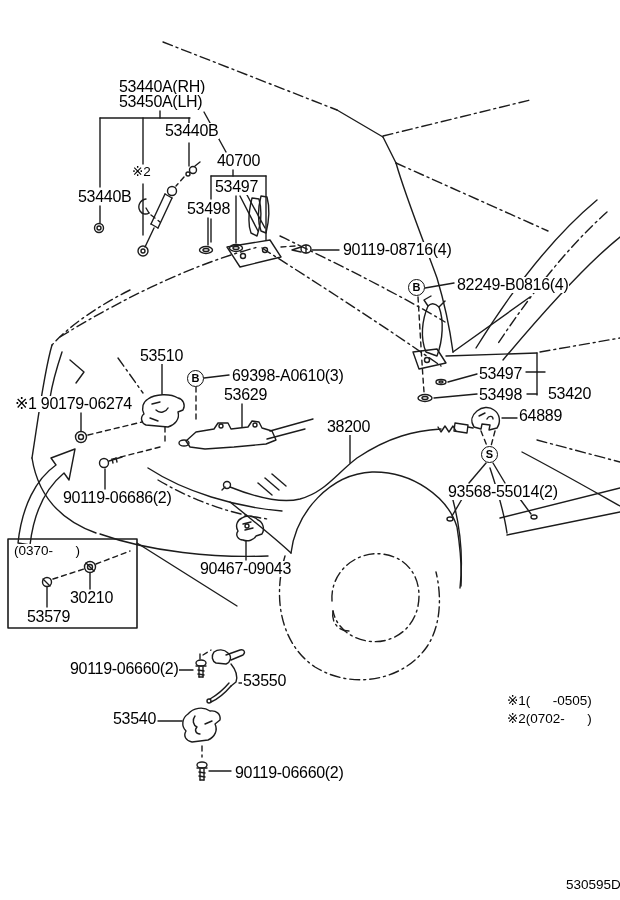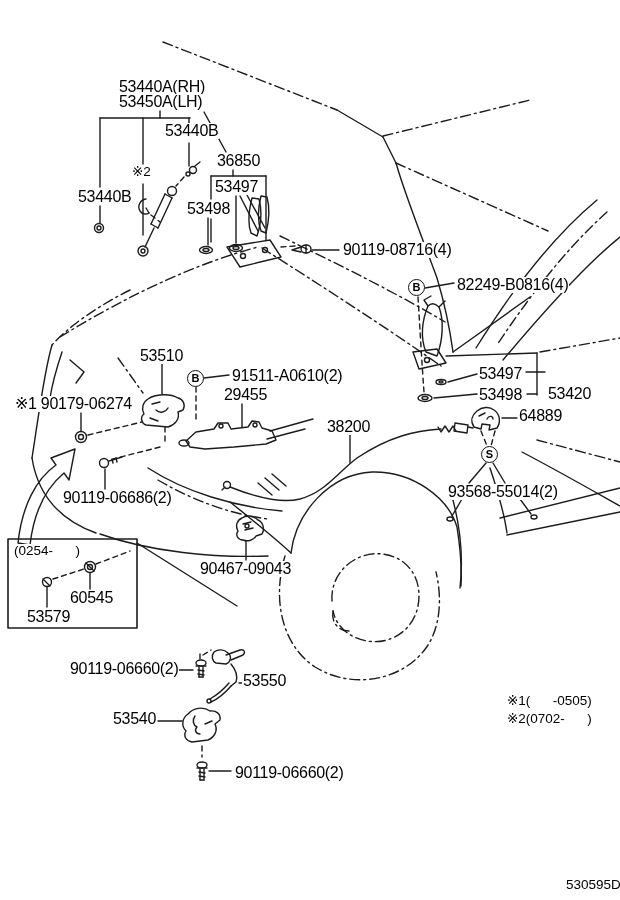--- a/index.html
+++ b/index.html
@@ -254,41 +254,41 @@
       <path d="M199,772 L205,773"></path>
         <path d="M199,776 L205,777"></path>
         <path d="M200,780 L204,780"></path>
       <path d="M209,771 L231,771"></path>
     </g>
   </svg>
 
   <div class="lbl" style="left:118px;top:79px">53440A(RH)</div>
   <div class="lbl" style="left:118px;top:94px">53450A(LH)</div>
   <div class="lbl" style="left:164px;top:123px">53440B</div>
-  <div class="lbl" style="left:216px;top:153px">36850</div>
+  <div class="lbl" style="left:216px;top:153px">40700</div>
   <div class="lbl" style="left:214px;top:179px">53497</div>
   <div class="lbl" style="left:77px;top:189px">53440B</div>
   <div class="lbl" style="left:186px;top:201px">53498</div>
   <div class="lbl lbl-sm" style="left:131px;top:165px">※2</div>
   <div class="lbl" style="left:342px;top:242px">90119-08716(4)</div>
   <div class="lbl" style="left:456px;top:277px">82249-B0816(4)</div>
   <div class="lbl" style="left:139px;top:348px">53510</div>
-  <div class="lbl" style="left:231px;top:368px">91511-A0610(2)</div>
-  <div class="lbl" style="left:223px;top:387px">29455</div>
+  <div class="lbl" style="left:231px;top:368px">69398-A0610(3)</div>
+  <div class="lbl" style="left:223px;top:387px">53629</div>
   <div class="lbl" style="left:14px;top:396px">※1 90179-06274</div>
   <div class="lbl" style="left:478px;top:366px">53497</div>
   <div class="lbl" style="left:547px;top:386px">53420</div>
   <div class="lbl" style="left:478px;top:387px">53498</div>
   <div class="lbl" style="left:326px;top:419px">38200</div>
   <div class="lbl" style="left:518px;top:408px">64889</div>
   <div class="lbl" style="left:62px;top:490px">90119-06686(2)</div>
   <div class="lbl" style="left:447px;top:484px">93568-55014(2)</div>
   <div class="lbl" style="left:199px;top:561px">90467-09043</div>
-  <div class="lbl lbl-sm" style="left:13px;top:544px">(0254-      )</div>
-  <div class="lbl" style="left:69px;top:590px">60545</div>
+  <div class="lbl lbl-sm" style="left:13px;top:544px">(0370-      )</div>
+  <div class="lbl" style="left:69px;top:590px">30210</div>
   <div class="lbl" style="left:26px;top:609px">53579</div>
   <div class="lbl" style="left:69px;top:661px">90119-06660(2)</div>
   <div class="lbl" style="left:242px;top:673px">53550</div>
   <div class="lbl" style="left:112px;top:711px">53540</div>
   <div class="lbl" style="left:234px;top:765px">90119-06660(2)</div>
   <div class="lbl lbl-sm" style="left:506px;top:694px">※1(      -0505)</div>
   <div class="lbl lbl-sm" style="left:506px;top:712px">※2(0702-      )</div>
   <div class="lbl lbl-sm" style="left:565px;top:878px">530595D</div>
 
   <div class="callout" style="left:408px;top:279px">B</div>

